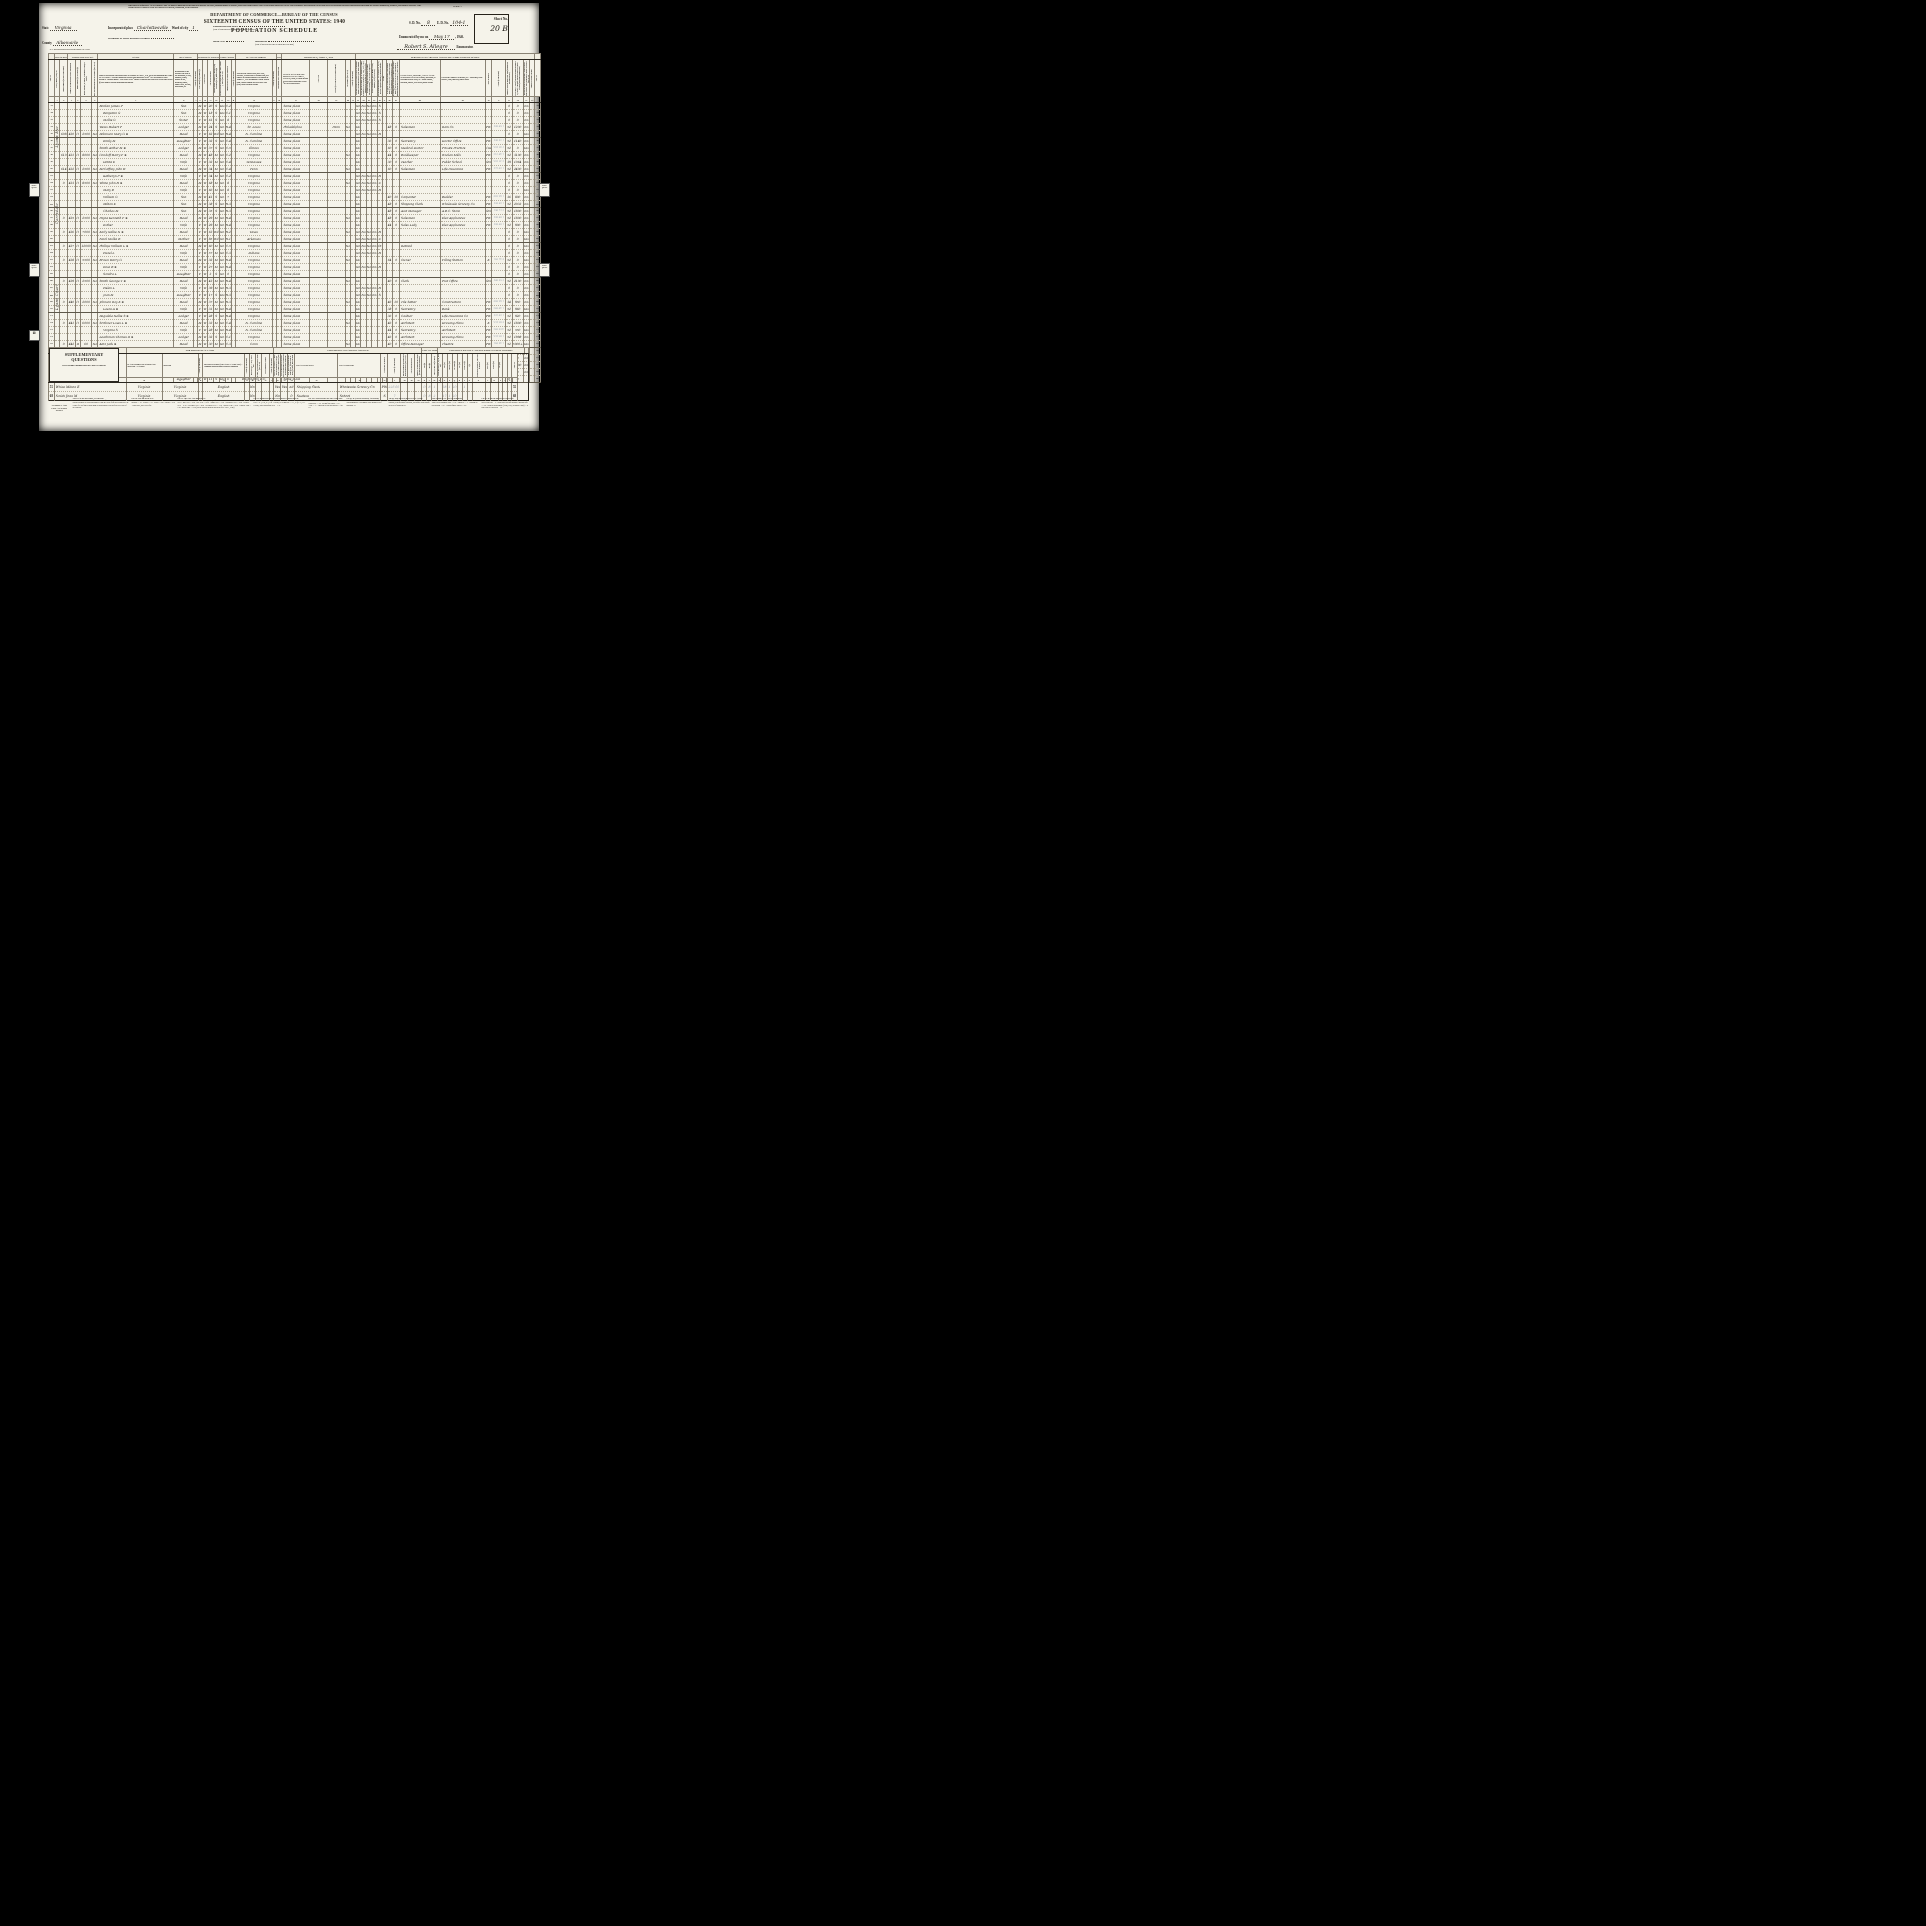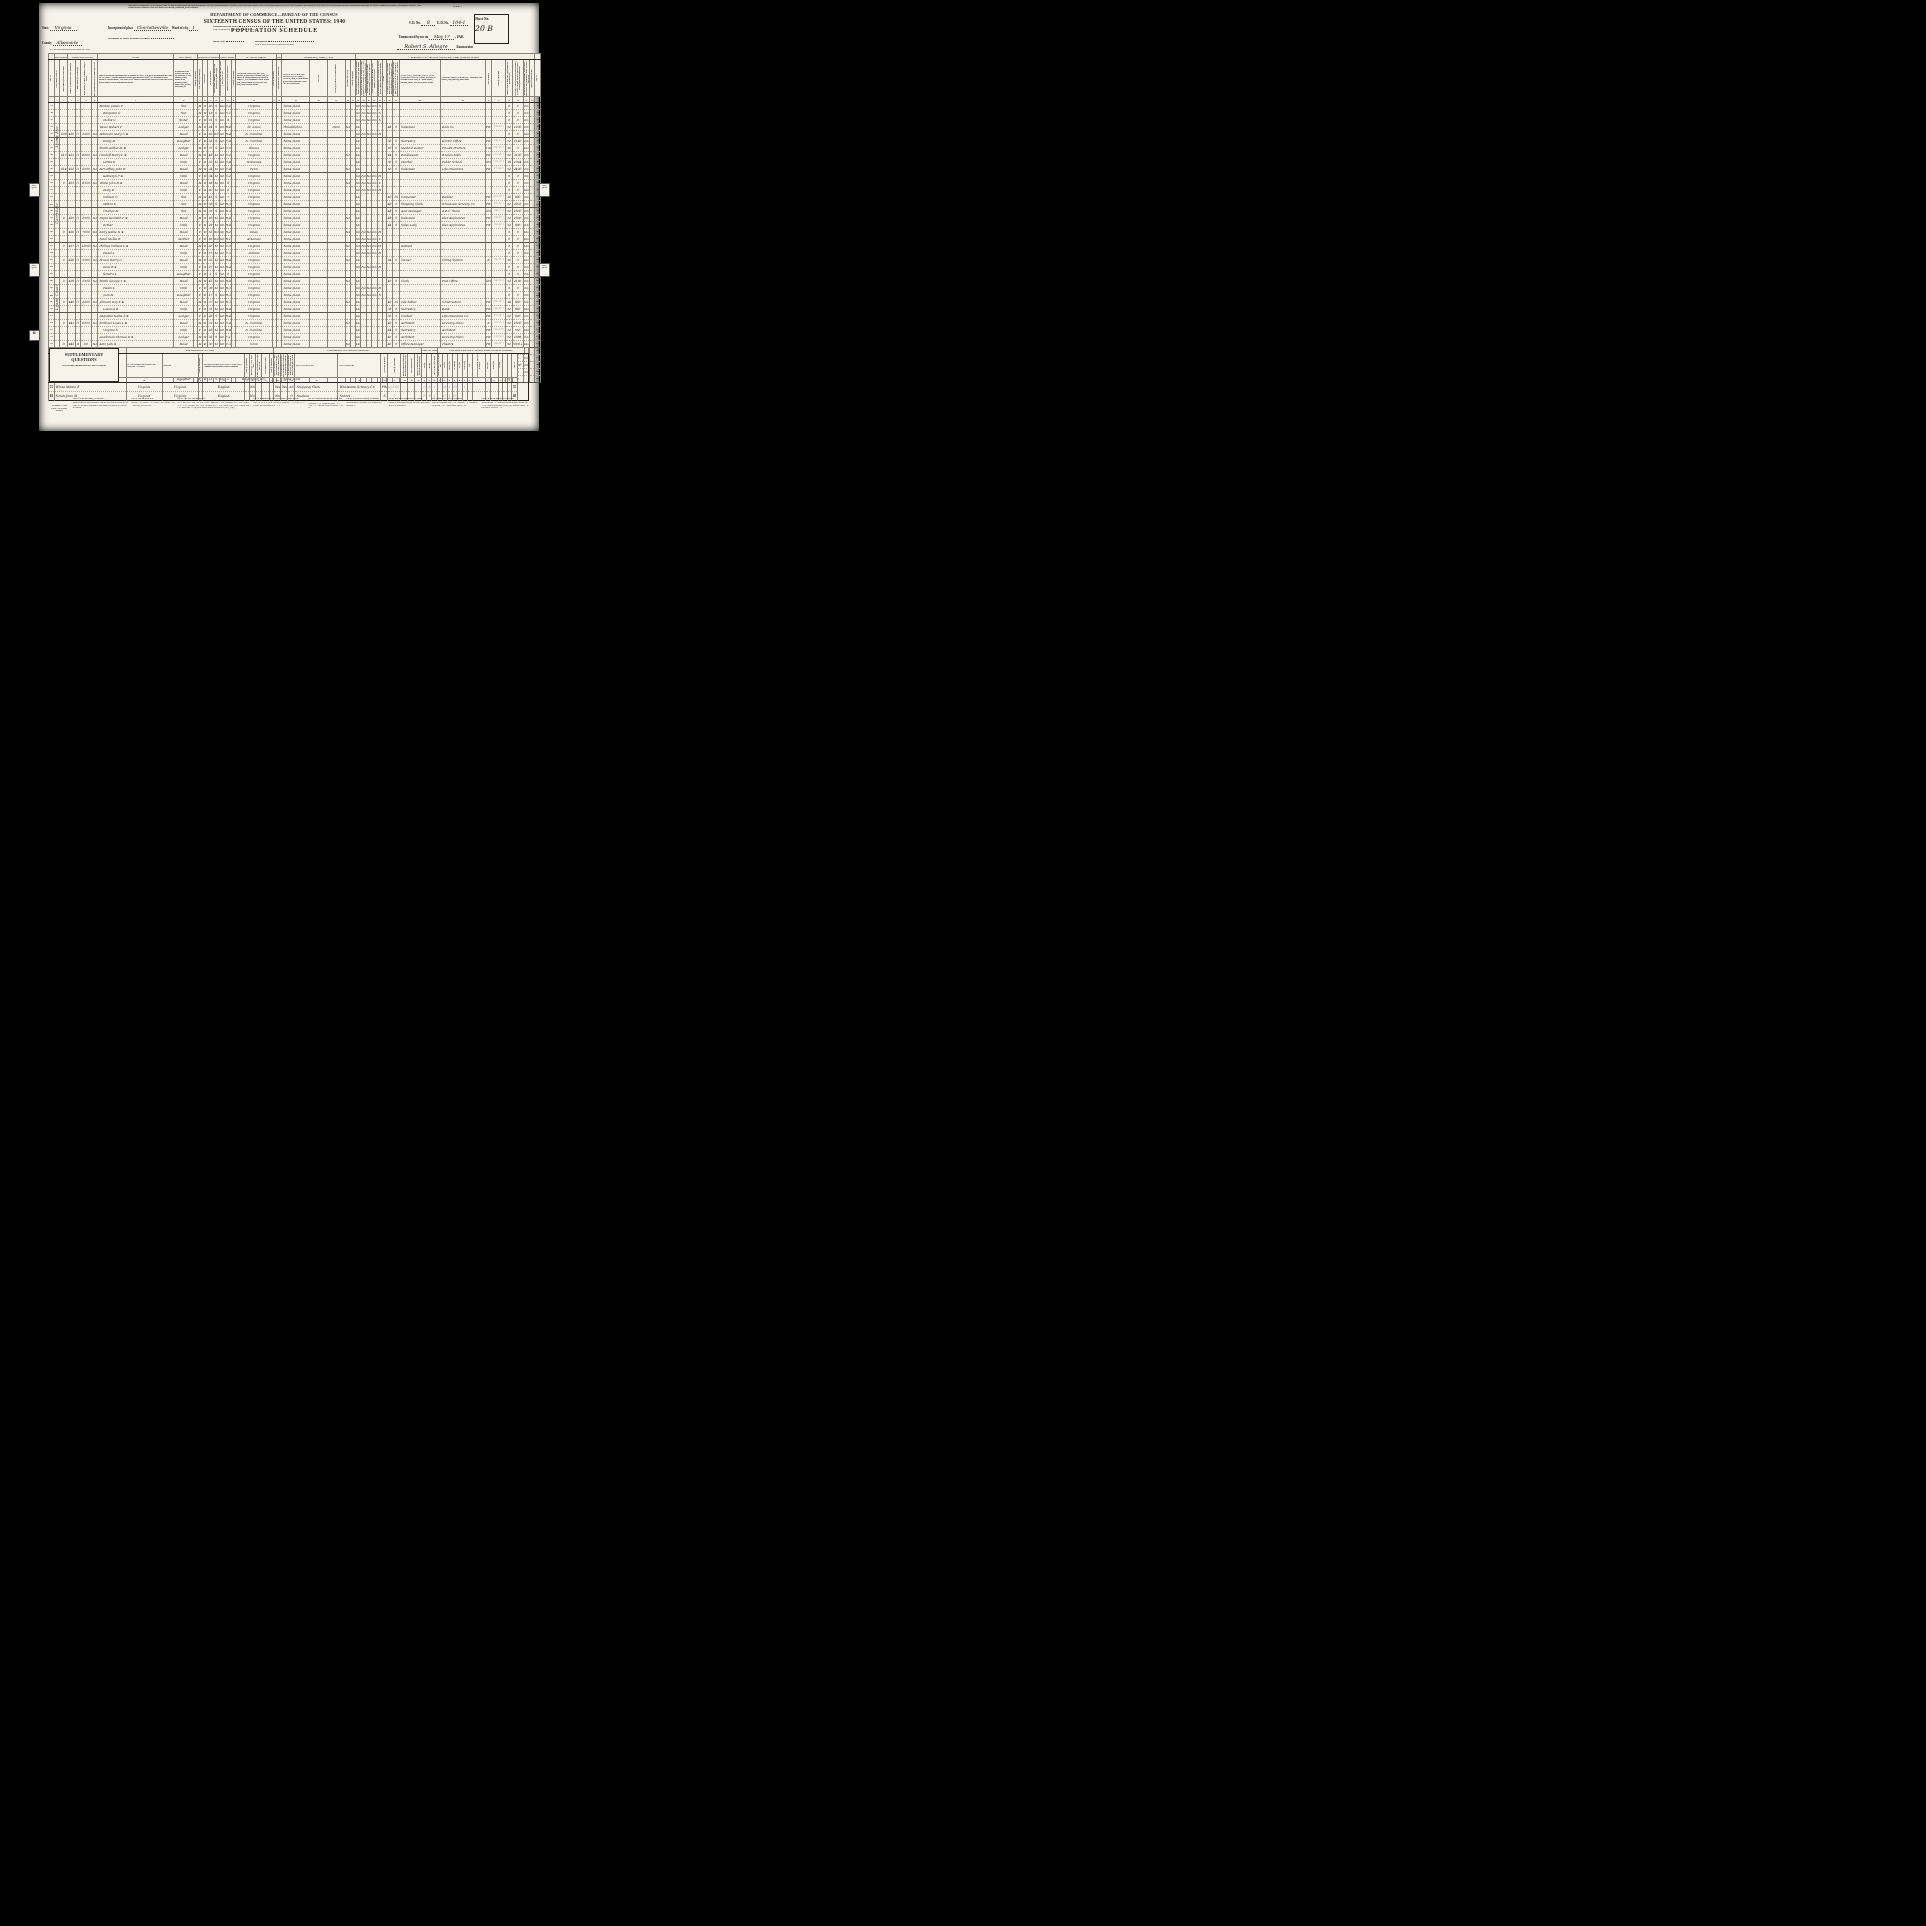--- a/index.html
+++ b/index.html
@@ -11,21 +11,21 @@
   .pc{font-family:"DejaVu Serif",serif;font-style:italic;color:#98a0ab;}
   
   #notice{left:89px;top:0.8px;width:293px;font-size:1.9px;line-height:1.25;text-align:justify;font-weight:bold;}
   #formno{left:414px;top:2.3px;font-size:2.3px;font-weight:bold;}
   #dept{left:127px;top:8.5px;width:216px;text-align:center;font-size:4.2px;font-weight:bold;letter-spacing:0.2px;}
   #census-title{left:116px;top:14.6px;width:239px;text-align:center;font-size:5.4px;font-weight:bold;letter-spacing:0.2px;}
   #pop-sched{left:139px;top:24px;width:193px;text-align:center;font-size:5.8px;font-weight:bold;letter-spacing:0.8px;}
   .fld{font-size:3.1px;font-weight:bold;}
   .fld .hw{font-size:4.2px;font-weight:normal;}
   .rule{border-bottom:0.4px dotted #4a443a;display:inline-block;}
-  #sheetbox{left:435px;top:10.8px;width:33px;height:28.5px;border:1px solid #26221a;text-align:left;}
+  #sheetbox{left:435px;top:10.8px;width:33px;height:28.5px;border:1px solid #26221a;text-align:right;}
   #sheetbox .lab{font-size:3.5px;font-weight:bold;margin-top:2.3px;}
   #sheetbox .val{font-size:7.7px;margin-top:3.1px;}
   #govprint{left:10.8px;top:45px;font-size:1.7px;font-weight:bold;color:#3a362c;}
   
   #main-wrap{left:9.2px;top:50px;width:481px;}
   table{border-collapse:collapse;table-layout:fixed;width:481px;}
   #census-table{border:0.8px solid #2b2720;}
   th,td{border:0.4px solid #8a8375;padding:0;overflow:hidden;white-space:nowrap;}
   th{font-weight:bold;}
   tr.groups th{height:5.4px;font-size:2.3px;background:#f1eee2;border-bottom:0.8px solid #2b2720;}

